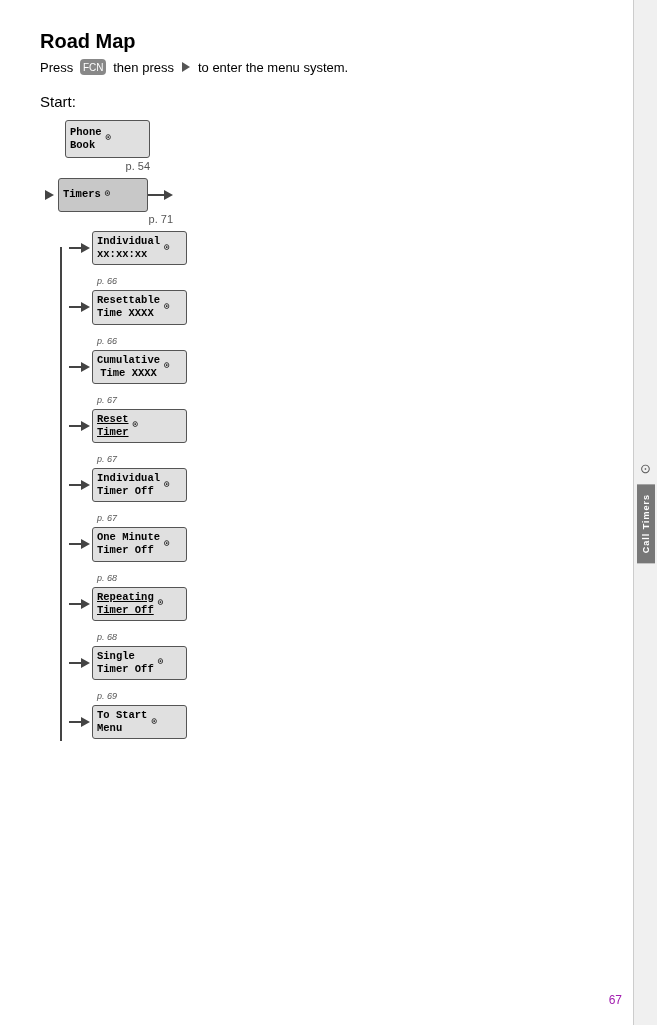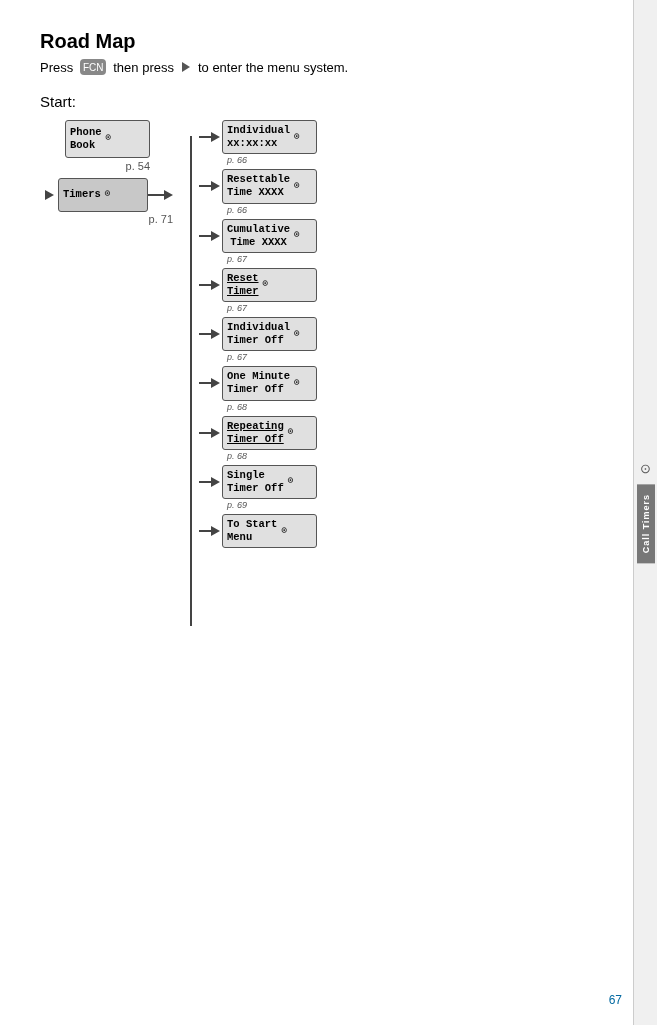--- a/index.html
+++ b/index.html
@@ -92,21 +92,21 @@
 
     .menu-box .icon-small {
       font-size: 9px;
       margin-left: 4px;
       color: #333;
     }
 
     .page-ref {
       font-size: 9px;
       color: #555;
-      margin-top: 1px;
+      margin-top: 11px;
       margin-bottom: 2px;
       text-align: right;
       font-style: italic;
     }
 
     .page-ref-left {
       text-align: right;
       font-size: 11px;
       color: #555;
       margin-top: 1px;
@@ -134,21 +134,21 @@
       height: 0;
       border-top: 5px solid transparent;
       border-bottom: 5px solid transparent;
       border-left: 9px solid #444;
       margin-right: 2px;
       flex-shrink: 0;
     }
 
     .diagram-wrapper {
       display: flex;
-      flex-direction: row;
+      flex-direction: column;
       margin-left: 5px;
       margin-top: 5px;
       gap: 0;
     }
 
     .left-section {
       display: flex;
       flex-direction: column;
       align-items: flex-start;
       width: 130px;
@@ -343,13 +343,13 @@
 
   </div>
 
 </div>
 
 <div style="position:absolute; right:0; top:0; width:24px; height:100%; display:flex; flex-direction:column; align-items:center; justify-content:center; background:#f0f0f0; border-left:1px solid #ccc;">
   <div style="font-size:13px; margin-bottom:8px; color:#555;">⊙</div>
   <div style="writing-mode:vertical-rl; text-orientation:mixed; transform:rotate(180deg); background:#777; color:white; font-size:9px; font-weight:bold; padding:10px 4px; letter-spacing:1px; white-space:nowrap;">Call Timers</div>
 </div>
 
-<div style="position:absolute; bottom:18px; right:35px; font-size:12px; color:#0369a1;">67</div>
+<div style="position:absolute; bottom:18px; right:35px; font-size:12px; color:#a21caf;">67</div>
 
 </body></html>

